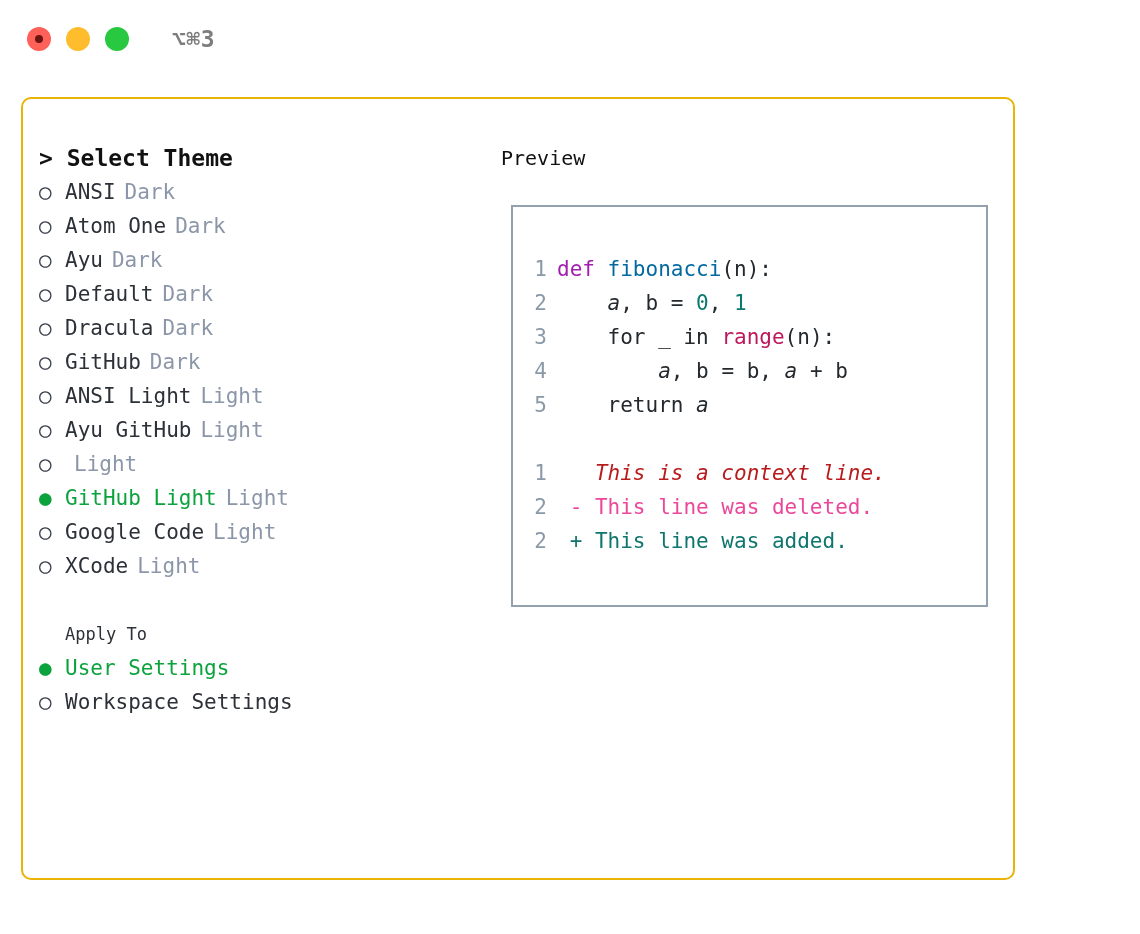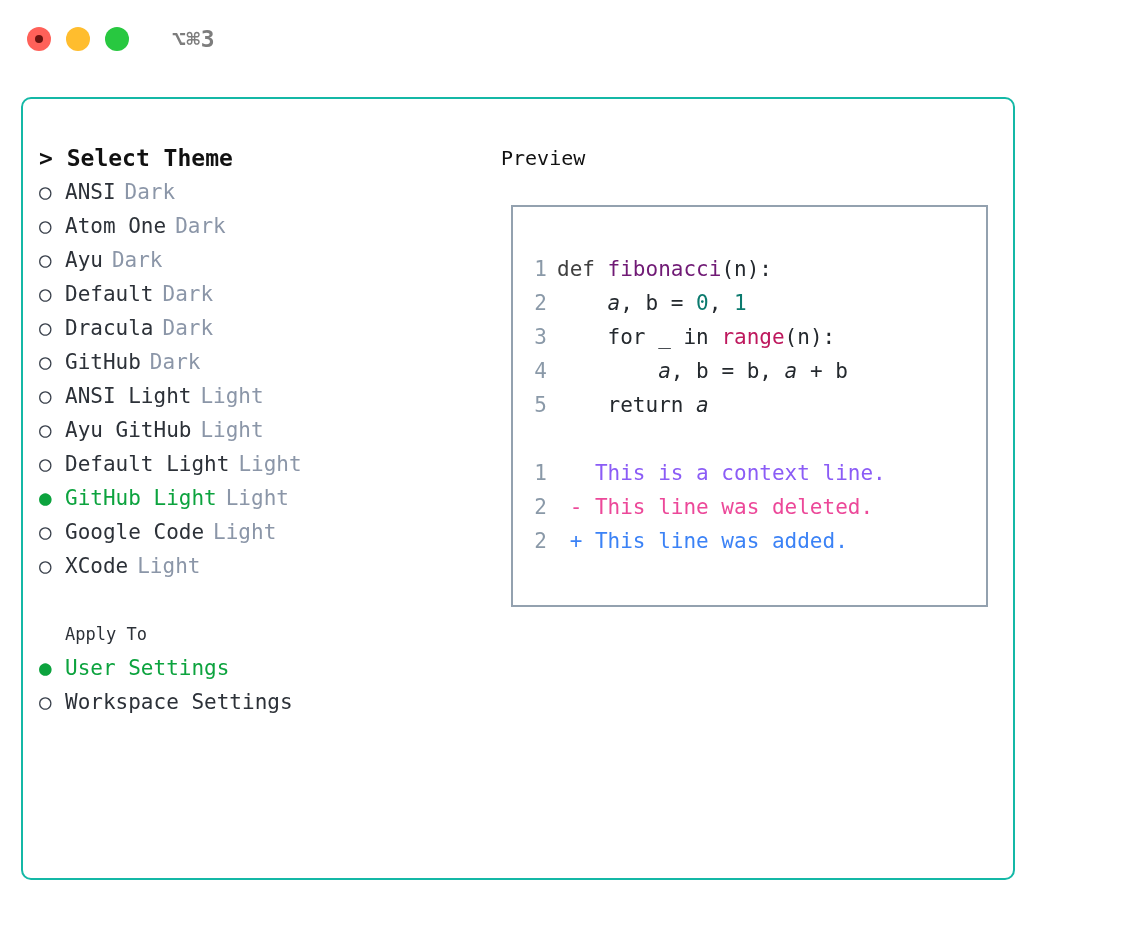--- a/index.html
+++ b/index.html
@@ -51,21 +51,21 @@
     font-weight: bold;
     color: #7d7d7d;
     letter-spacing: 0.5px;
   }
 
   
   .panel {
     position: absolute;
     left: 21px; top: 97px;
     width: 994px; height: 783px;
-    border: 2px solid #14b8a6;
+    border: 2px solid #eab308;
     border-radius: 10px;
     background: #ffffff;
   }
 
   
   .left-col {
     position: absolute;
     left: 16px; top: 42px;
     width: 460px;
   }
@@ -143,29 +143,29 @@
   }
   .cline { white-space: pre; height: 34px; line-height: 34px; }
   .ln {
     display: inline-block;
     width: 22px;
     text-align: right;
     color: #8a99a8;
     margin-right: 10px;
   }
   .tok-plain { color: #24292e; }
-  .tok-kw    { color: #404040; }
-  .tok-fn    { color: #701a75; }
+  .tok-kw    { color: #a21caf; }
+  .tok-fn    { color: #0369a1; }
   .tok-num   { color: #0b7a6e; }
   .tok-call  { color: #be185d; }
   .tok-var   { color: #24292e; font-style: italic; }
   .blank-line { height: 34px; }
-  .diff-ctx { color: #8b5cf6; }
+  .diff-ctx { color: #b91c1c; font-style: italic; }
   .diff-del { color: #ec4899; }
-  .diff-add { color: #3b82f6; margin-top: 16px; }
+  .diff-add { color: #0f766e; margin-top: 16px; }
 </style>
 </head>
 <body>
 
 <div class="window">
 
   <div class="titlebar">
     <div class="dots">
       <span class="dot red"></span>
       <span class="dot yellow"></span>
@@ -180,21 +180,21 @@
       <div class="section-title">&gt; Select Theme</div>
       <div id="theme-rows">
           <div class="opt-row"><span class="marker">○</span><span class="opt-name">ANSI</span><span class="opt-cat">Dark</span></div>
           <div class="opt-row"><span class="marker">○</span><span class="opt-name">Atom One</span><span class="opt-cat">Dark</span></div>
           <div class="opt-row"><span class="marker">○</span><span class="opt-name">Ayu</span><span class="opt-cat">Dark</span></div>
           <div class="opt-row"><span class="marker">○</span><span class="opt-name">Default</span><span class="opt-cat">Dark</span></div>
           <div class="opt-row"><span class="marker">○</span><span class="opt-name">Dracula</span><span class="opt-cat">Dark</span></div>
           <div class="opt-row"><span class="marker">○</span><span class="opt-name">GitHub</span><span class="opt-cat">Dark</span></div>
           <div class="opt-row"><span class="marker">○</span><span class="opt-name">ANSI Light</span><span class="opt-cat">Light</span></div>
           <div class="opt-row"><span class="marker">○</span><span class="opt-name">Ayu GitHub</span><span class="opt-cat">Light</span></div>
-          <div class="opt-row"><span class="marker">○</span><span class="opt-name">Default Light</span><span class="opt-cat">Light</span></div>
+          <div class="opt-row"><span class="marker">○</span><span class="opt-cat">Light</span></div>
           <div class="opt-row selected"><span class="marker sel">●</span><span class="opt-name">GitHub Light</span><span class="opt-cat">Light</span></div>
           <div class="opt-row"><span class="marker">○</span><span class="opt-name">Google Code</span><span class="opt-cat">Light</span></div>
           <div class="opt-row"><span class="marker">○</span><span class="opt-name">XCode</span><span class="opt-cat">Light</span></div>
         </div>
 
       <div class="spacer-row"></div>
 
       <div class="applyto-head">Apply To</div>
       <div id="apply-rows">
           <div class="opt-row selected"><span class="marker sel">●</span><span class="opt-name">User Settings</span></div>

